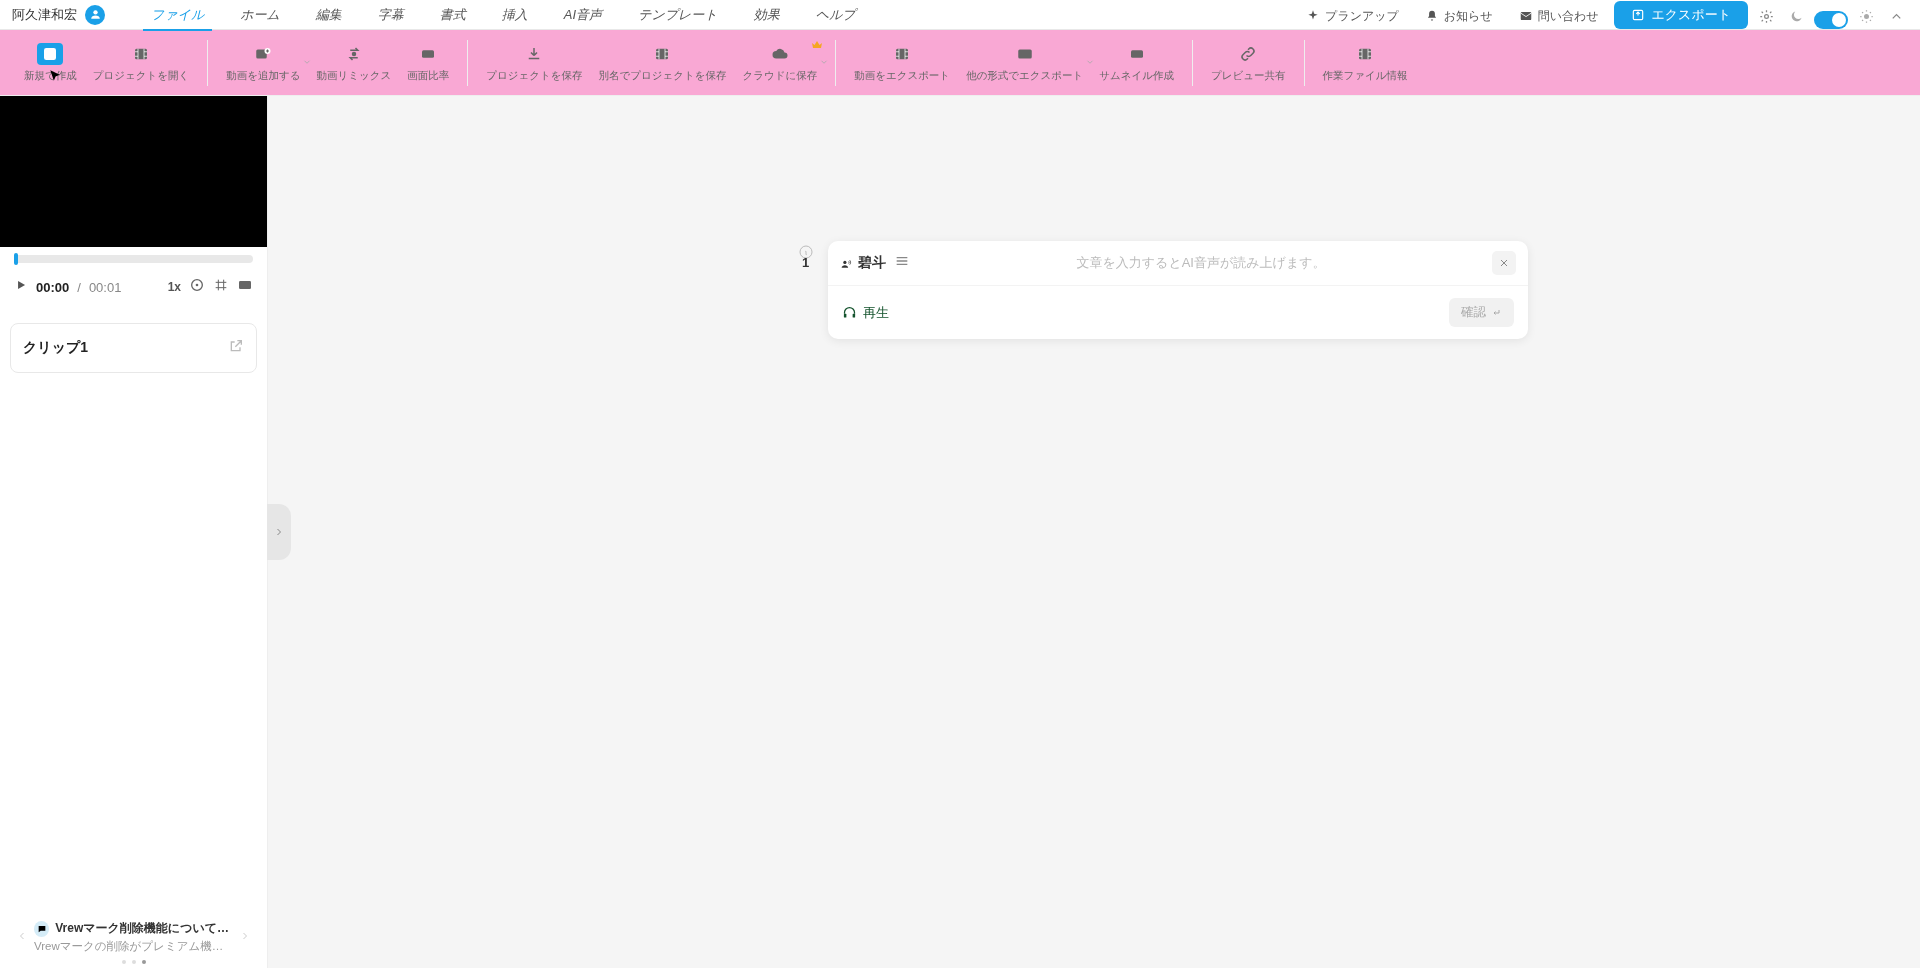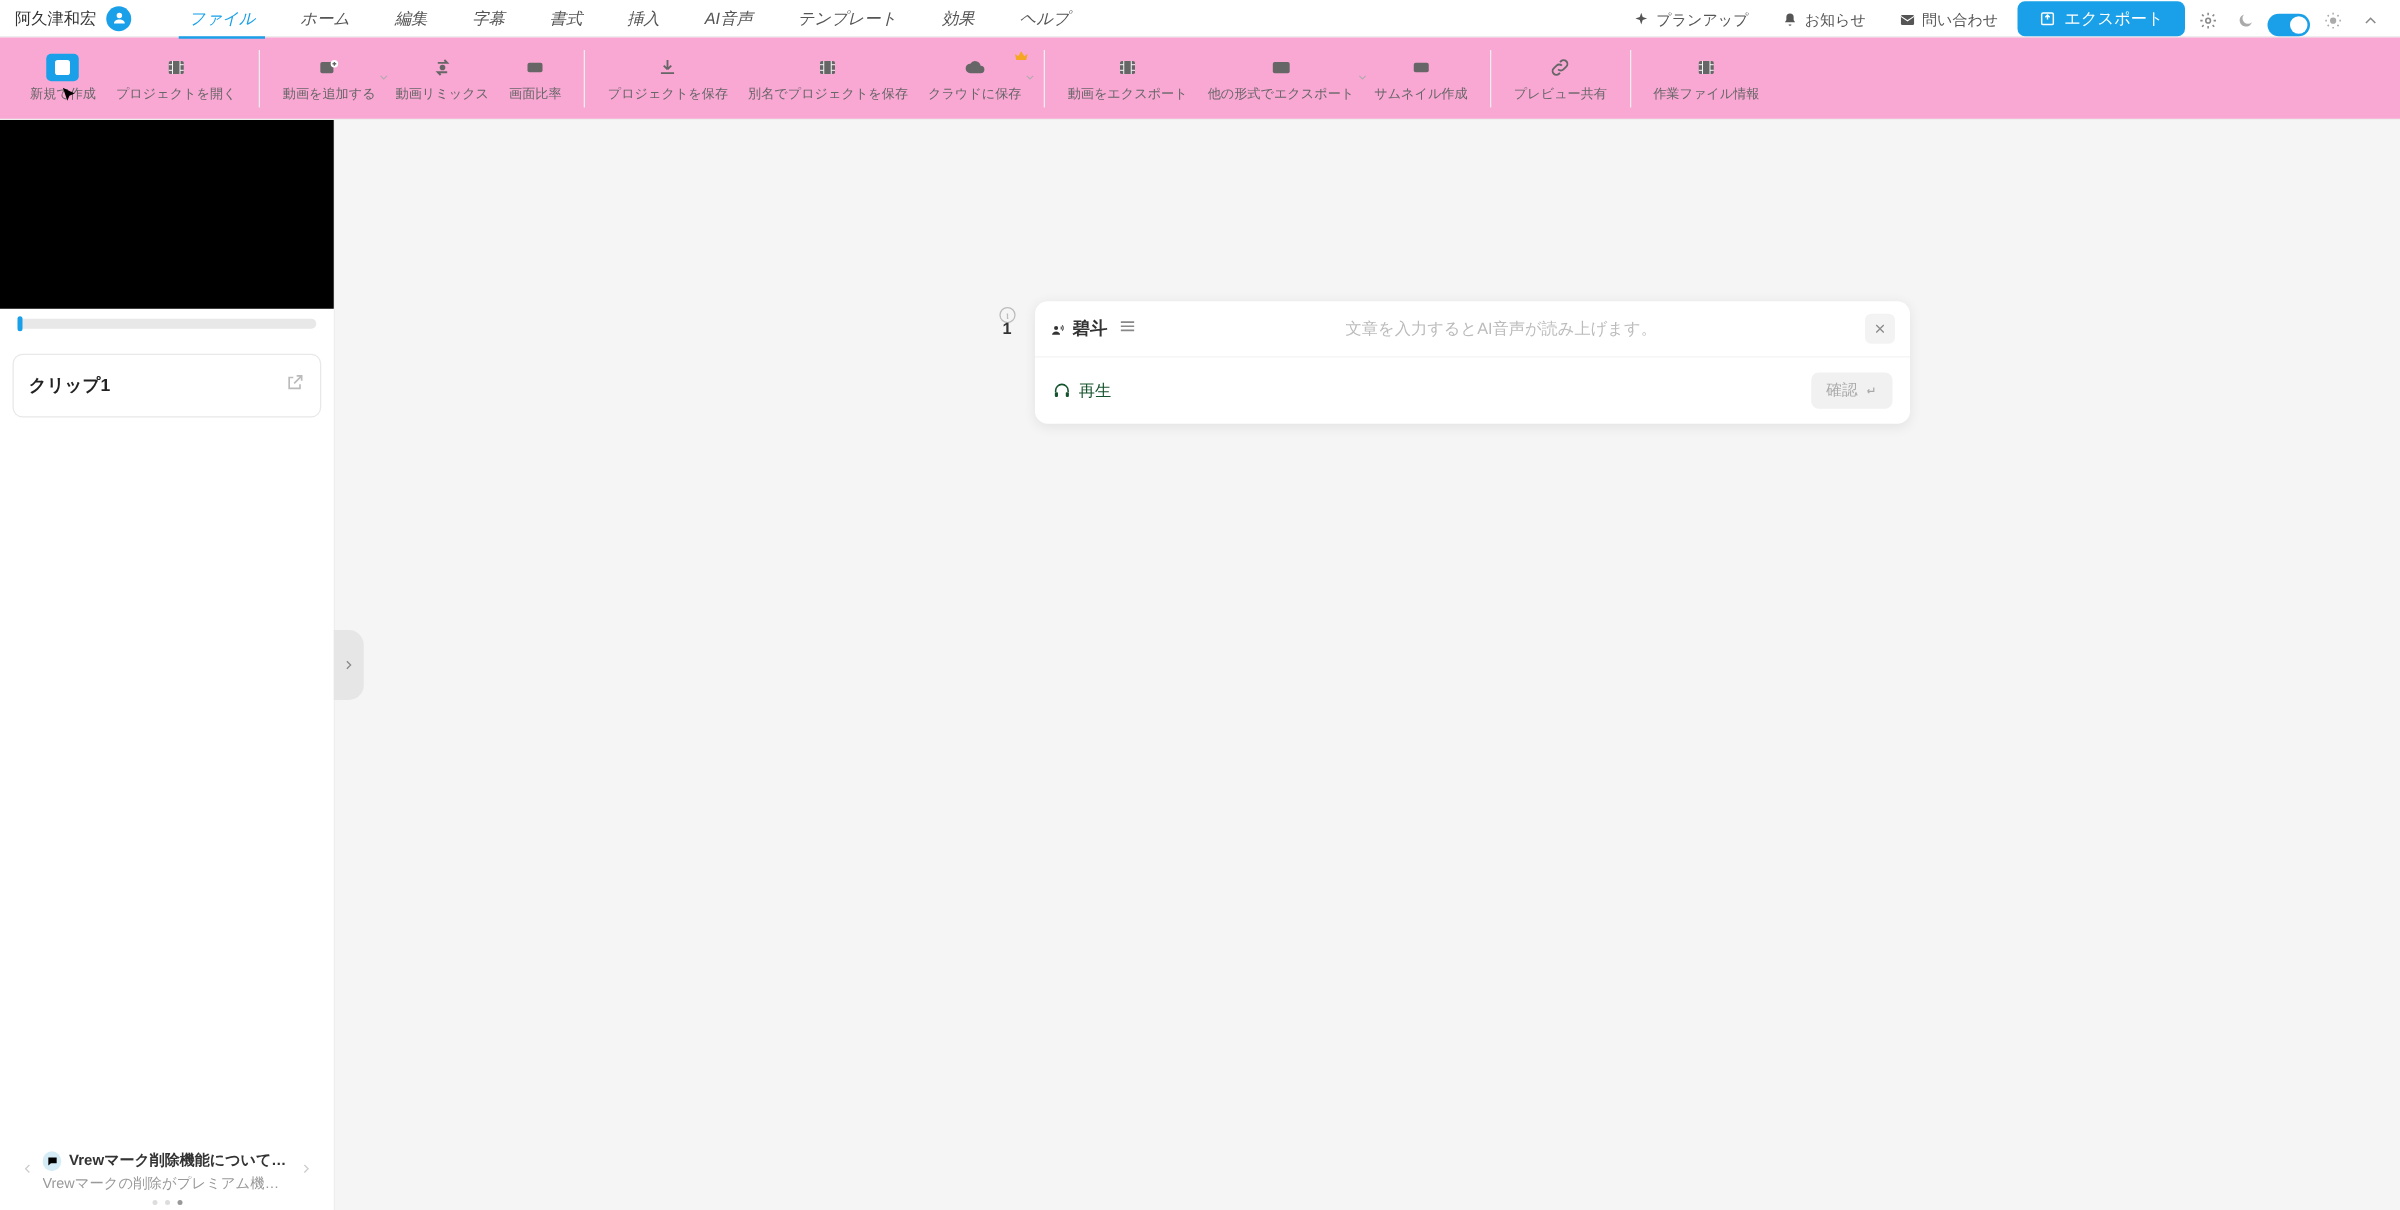--- a/index.html
+++ b/index.html
@@ -434,20 +434,39 @@
 </div>
 
 <div class="body">
   <div class="left-panel">
     <div class="preview"></div>
     <div class="scrubber-row">
       <div class="scrubber">
         <div class="scrubber-thumb"></div>
       </div>
     </div>
+    <div class="controls">
+      <span class="play-btn"><svg>
+            <use href="#i-play"></use>
+          </svg></span>
+      <span class="time">00:00</span>
+      <span class="time time-dur">/</span>
+      <span class="time time-dur">00:01</span>
+      <span class="controls-spacer"></span>
+      <span class="speed">1x</span>
+      <span class="ctrl-ic"><svg>
+            <use href="#i-target"></use>
+          </svg></span>
+      <span class="ctrl-ic"><svg>
+            <use href="#i-grid"></use>
+          </svg></span>
+      <span class="ctrl-ic"><svg>
+            <use href="#i-cc"></use>
+          </svg></span>
+    </div>
     <div class="clip-card">
       <span class="clip-title">クリップ1</span>
       <span class="clip-open"><svg>
             <use href="#i-open"></use>
           </svg></span>
     </div>
 
     <div class="news-box">
       <span class="news-nav"><svg>
             <use href="#i-chev-left"></use>

